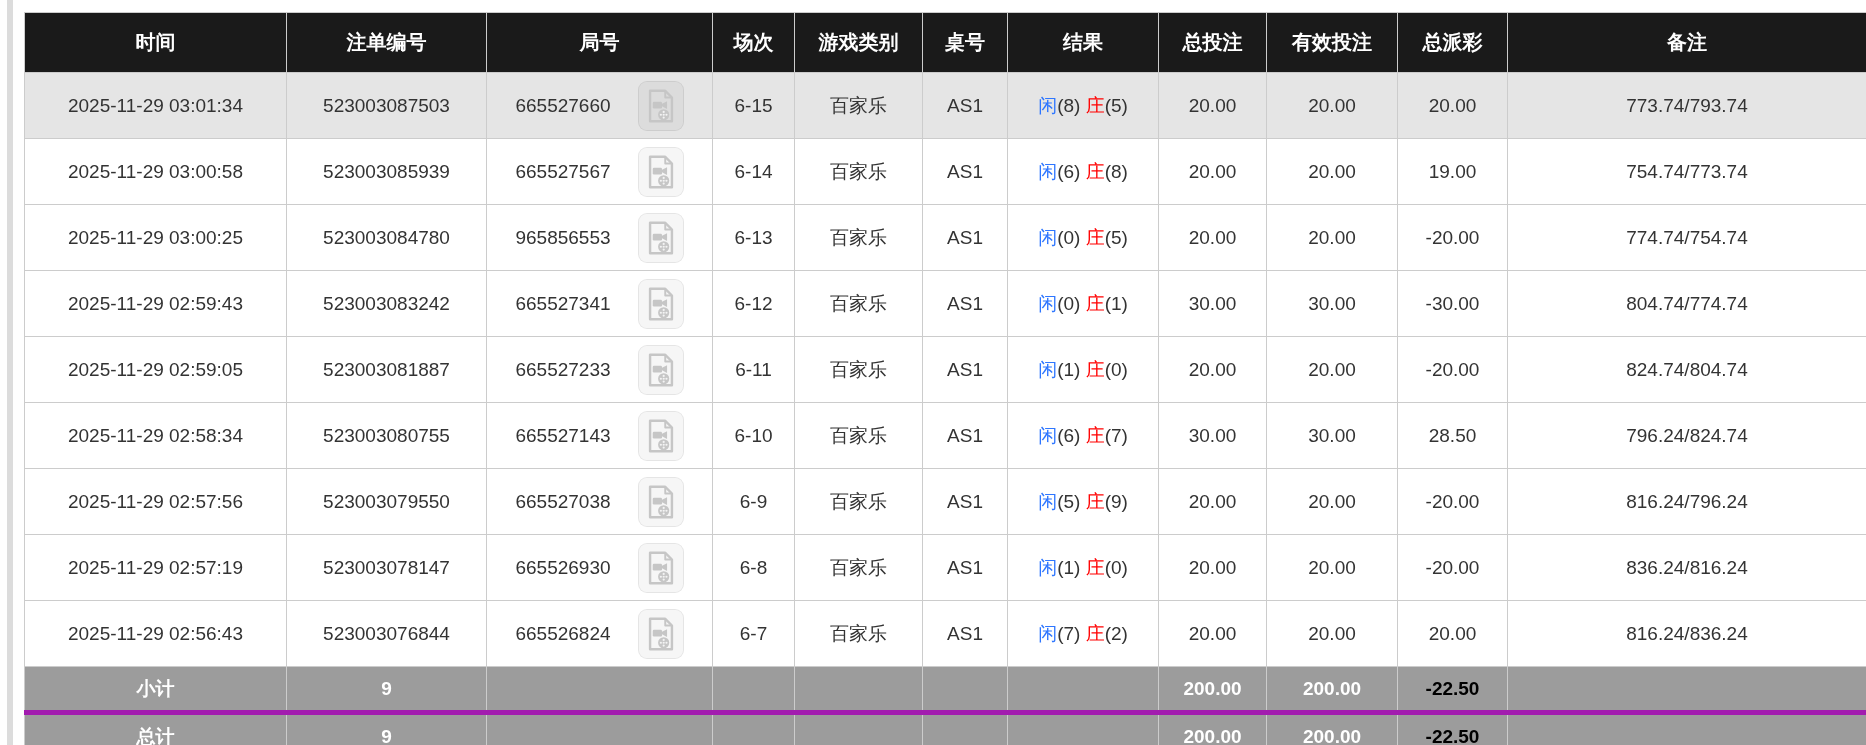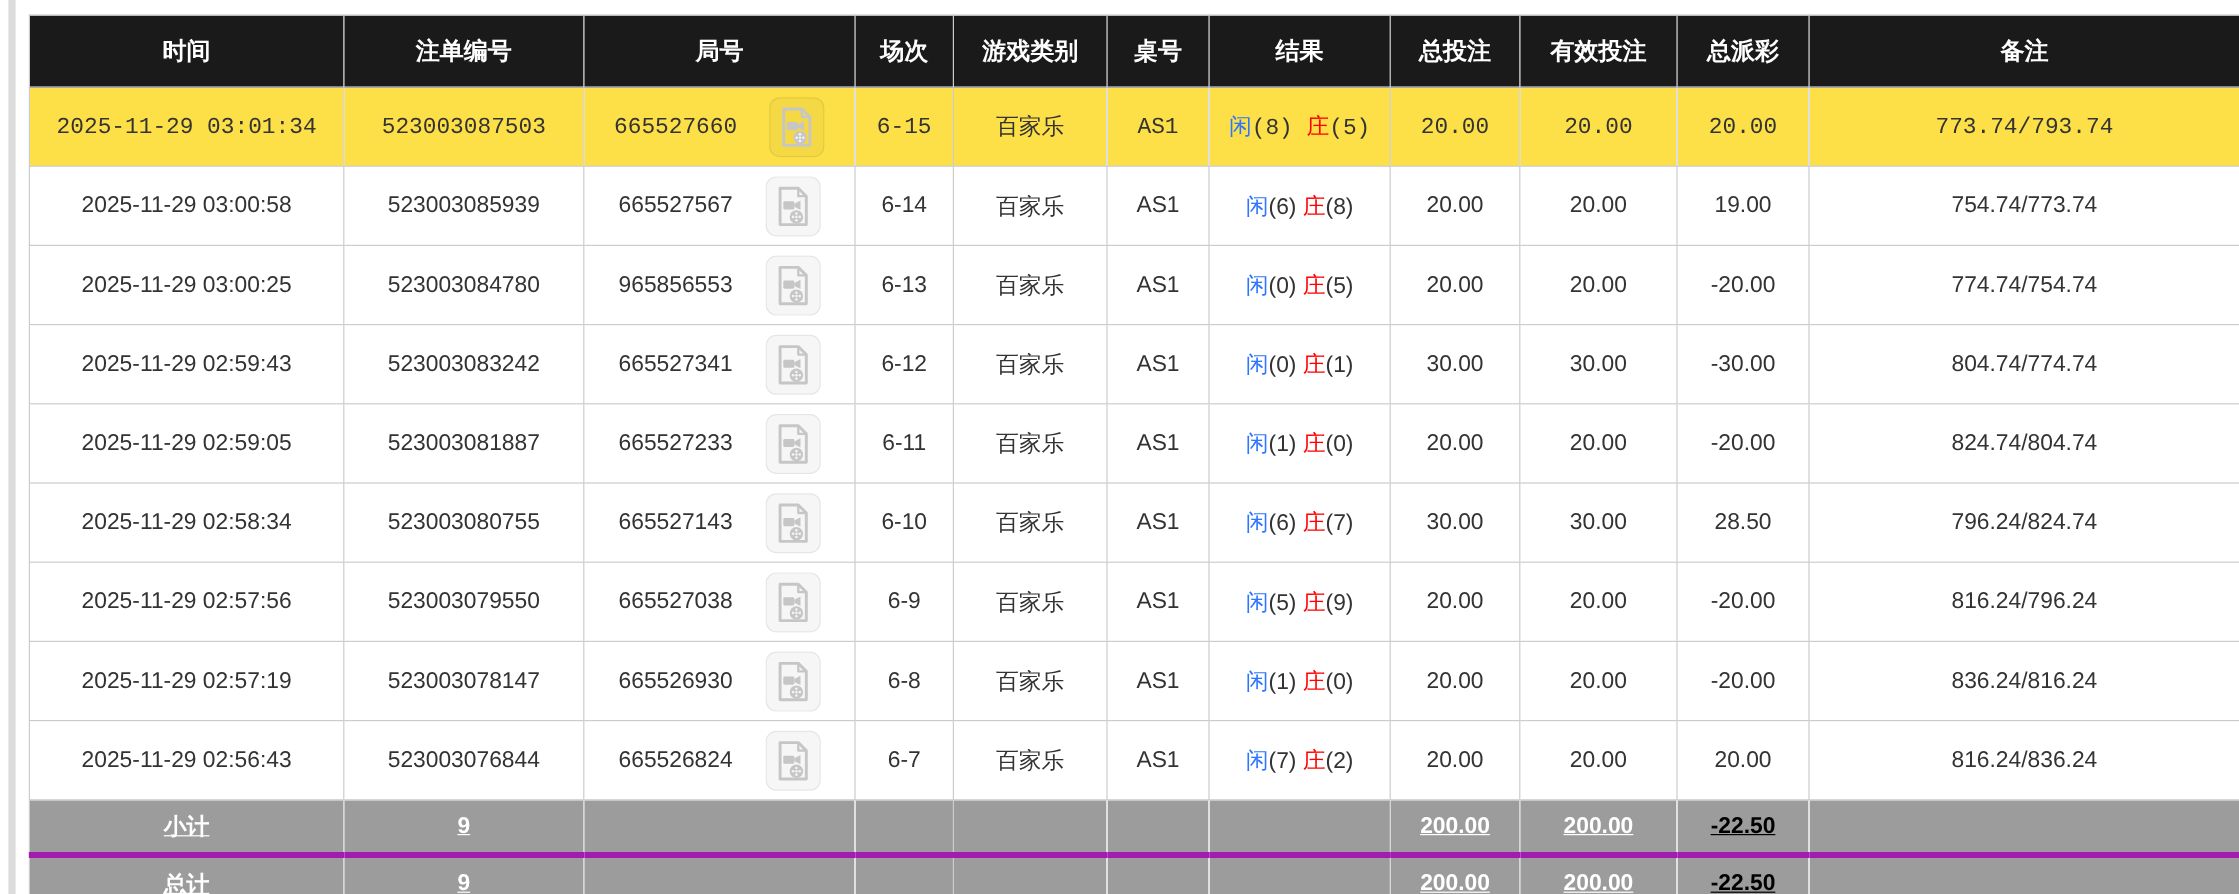--- a/index.html
+++ b/index.html
@@ -35,32 +35,31 @@
     background: #ffffff;
     color: #333333;
     font-size: 19px;
     height: 66px;
     border: 1px solid #cccccc;
     text-align: center;
     padding: 0 4px;
     white-space: nowrap;
     overflow: hidden;
   }
-  tr.highlight td { background: #fde047; font-family: Liberation Mono, monospace; }
+  tr.highlight td { background: #e5e5e5; }
   .blue { color: #2e76ff; }
   .red  { color: #ff0000; }
   .result-num { color: #333333; }
   tr.summary-row td {
     background: #9c9c9c;
     color: #ffffff;
     font-weight: bold;
     height: 46px;
     font-size: 19px;
     border: 1px solid #cccccc;
-    text-decoration: underline;
   }
   tr.summary-row td.red { color: #000000; }
   tr.total-row td { border-top: 5px solid #a21caf; }
   .round-cell-inner {
     display: inline-flex;
     align-items: center;
     gap: 27px;
     justify-content: center;
   }
   .video-btn {

